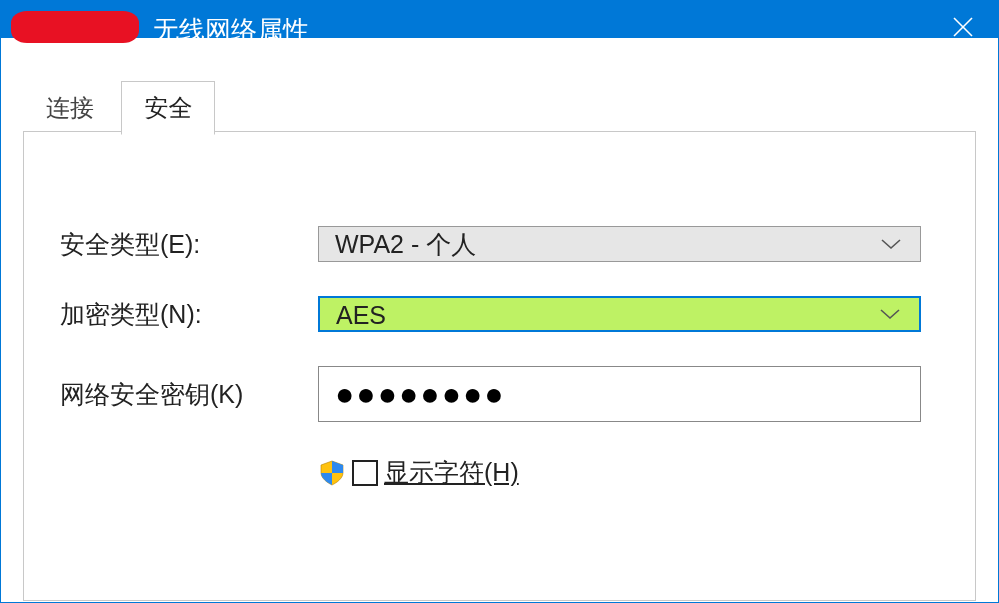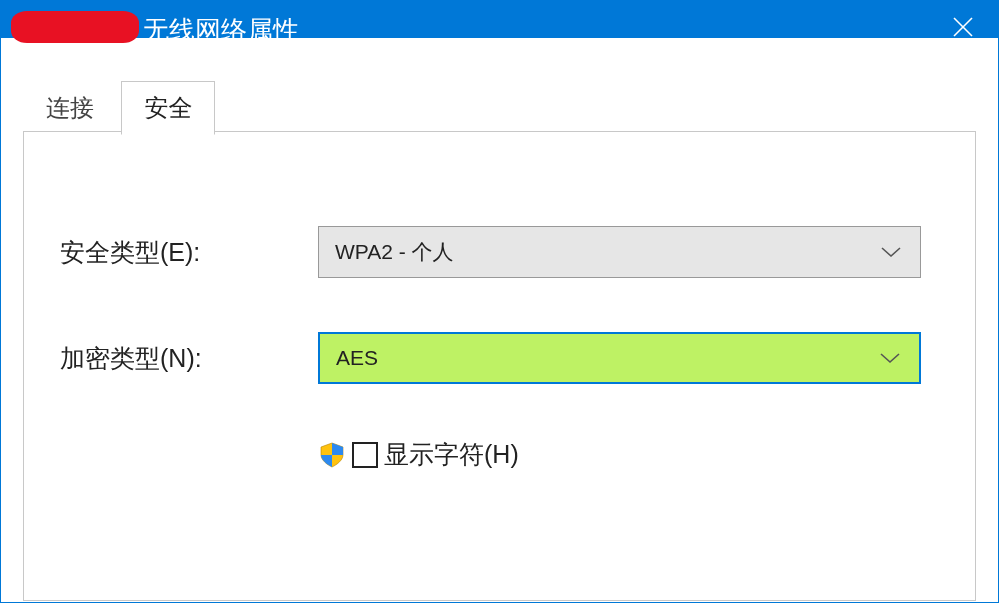--- a/index.html
+++ b/index.html
@@ -31,21 +31,21 @@
       position: absolute;
       left: 10px;
       top: 10px;
       width: 128px;
       height: 32px;
       background: #e81123;
       border-radius: 16px / 12px;
     }
     .title-text {
       position: absolute;
-      left: 142px;
+      left: 152px;
       top: 12px;
     }
     .close-btn {
       position: absolute;
       right: 0;
       top: 0;
       width: 70px;
       height: 56px;
       display: flex;
       align-items: center;
@@ -88,37 +88,37 @@
       border: 1px solid #c8c8c8;
       background: #fff;
       padding: 94px 54px 40px 36px;
       position: relative;
       top: -1px;
       height: 470px;
     }
     .row {
       display: flex;
       align-items: center;
-      margin-bottom: 54px;
+      margin-bottom: 34px;
     }
     .row-label {
       width: 258px;
       padding-left: 0;
       font-size: 25px;
       color: #222;
     }
     .combo {
       flex: 1;
-      height: 52px;
+      height: 36px;
       border: 1px solid #999;
       background: #e6e6e6;
       display: flex;
-      align-items: center;
+      align-items: flex-end;
       padding: 0 16px;
-      font-size: 21px;
+      font-size: 25px;
       color: #222;
       position: relative;
     }
     .combo.focused {
       border: 2px solid #0078d7;
       background: #bef264;
     }
     .combo .chev {
       position: absolute;
       right: 18px;
@@ -138,20 +138,21 @@
       letter-spacing: 2px;
       color: #000;
     }
     .showchars-row {
       display: flex;
       align-items: center;
       margin-left: 258px;
       gap: 6px;
       font-size: 25px;
       color: #222;
+      text-decoration: underline;
     }
     .shield {
       width: 28px;
       height: 28px;
       display: inline-block;
     }
     .checkbox {
       width: 26px;
       height: 26px;
       border: 2px solid #222;
@@ -207,20 +208,26 @@
         <div class="combo focused">
           <span>AES</span>
           <span class="chev">
             <svg width="22" height="14" viewBox="0 0 22 14">
                 <polyline points="2,3 11,11 20,3" fill="none" stroke="#555" stroke-width="1.6"></polyline>
               </svg>
           </span>
         </div>
       </div>
 
+      <div class="row">
+        <div class="row-label">网络安全密钥(K)</div>
+        <div class="textinput">
+          <span>●●●●●●●●</span>
+        </div>
+      </div>
 
       <div class="showchars-row">
         <span class="shield">
           <svg width="28" height="28" viewBox="0 0 28 28">
             <path d="M14 2 L25 6 V14 C25 21 14 26 14 26 C14 26 3 21 3 14 V6 Z" fill="#ffc20e" stroke="#b58200" stroke-width="0.6"></path>
             <path d="M14 2 L25 6 V14 L14 14 Z" fill="#2d89ef"></path>
             <path d="M3 14 L14 14 V26 C14 26 3 21 3 14 Z" fill="#2d89ef"></path>
           </svg>
         </span>
         <span class="checkbox"></span>

